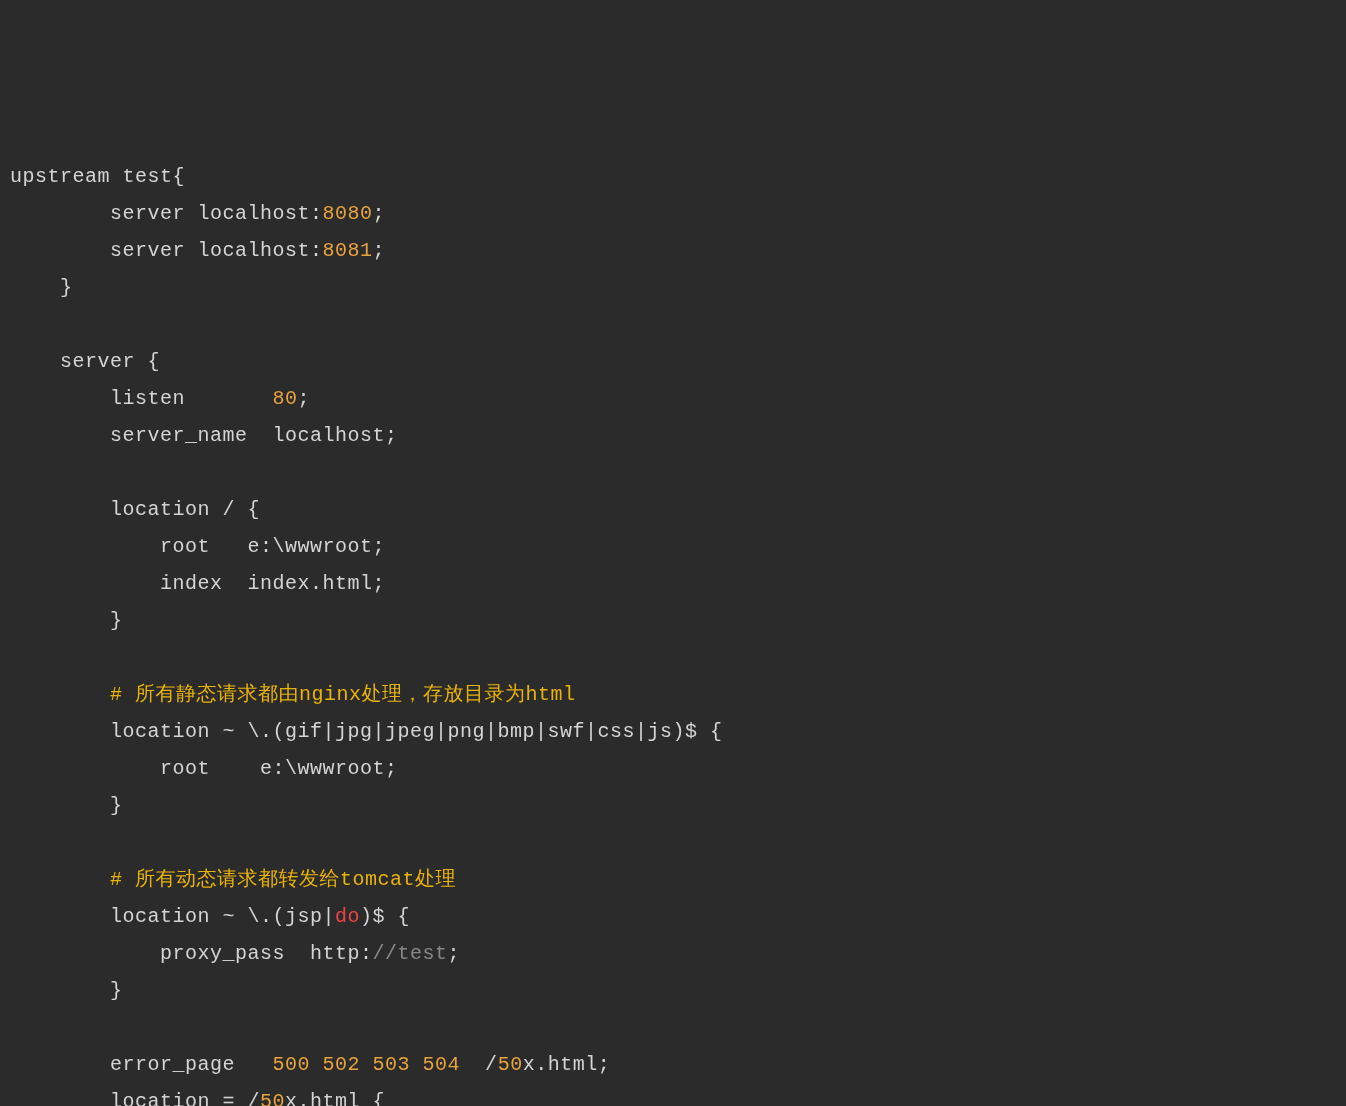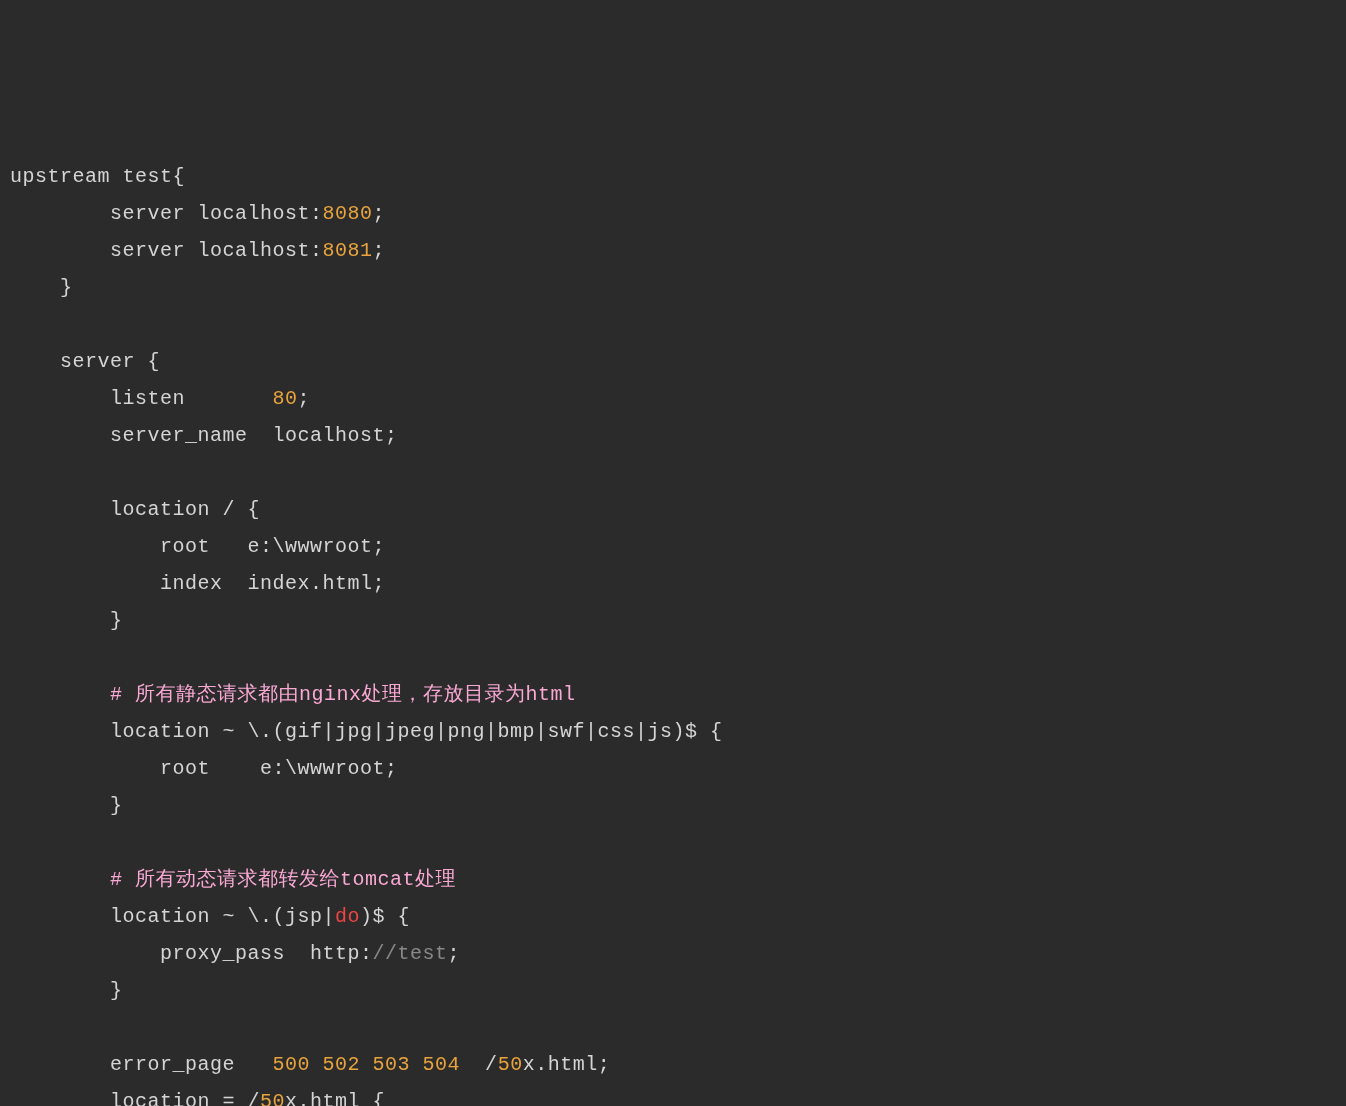--- a/index.html
+++ b/index.html
@@ -17,21 +17,21 @@
       white-space: pre;
       letter-spacing: 0.5px;
     }
     .code-line {
       display: block;
     }
     .number {
       color: #e8a33d;
     }
     .comment {
-      color: #f9a8d4;
+      color: #eab308;
     }
     .highlight {
       color: #ef4444;
     }
     .dim {
       color: #888888;
       margin-top: 28px;
     }
   </style>
 </head>

